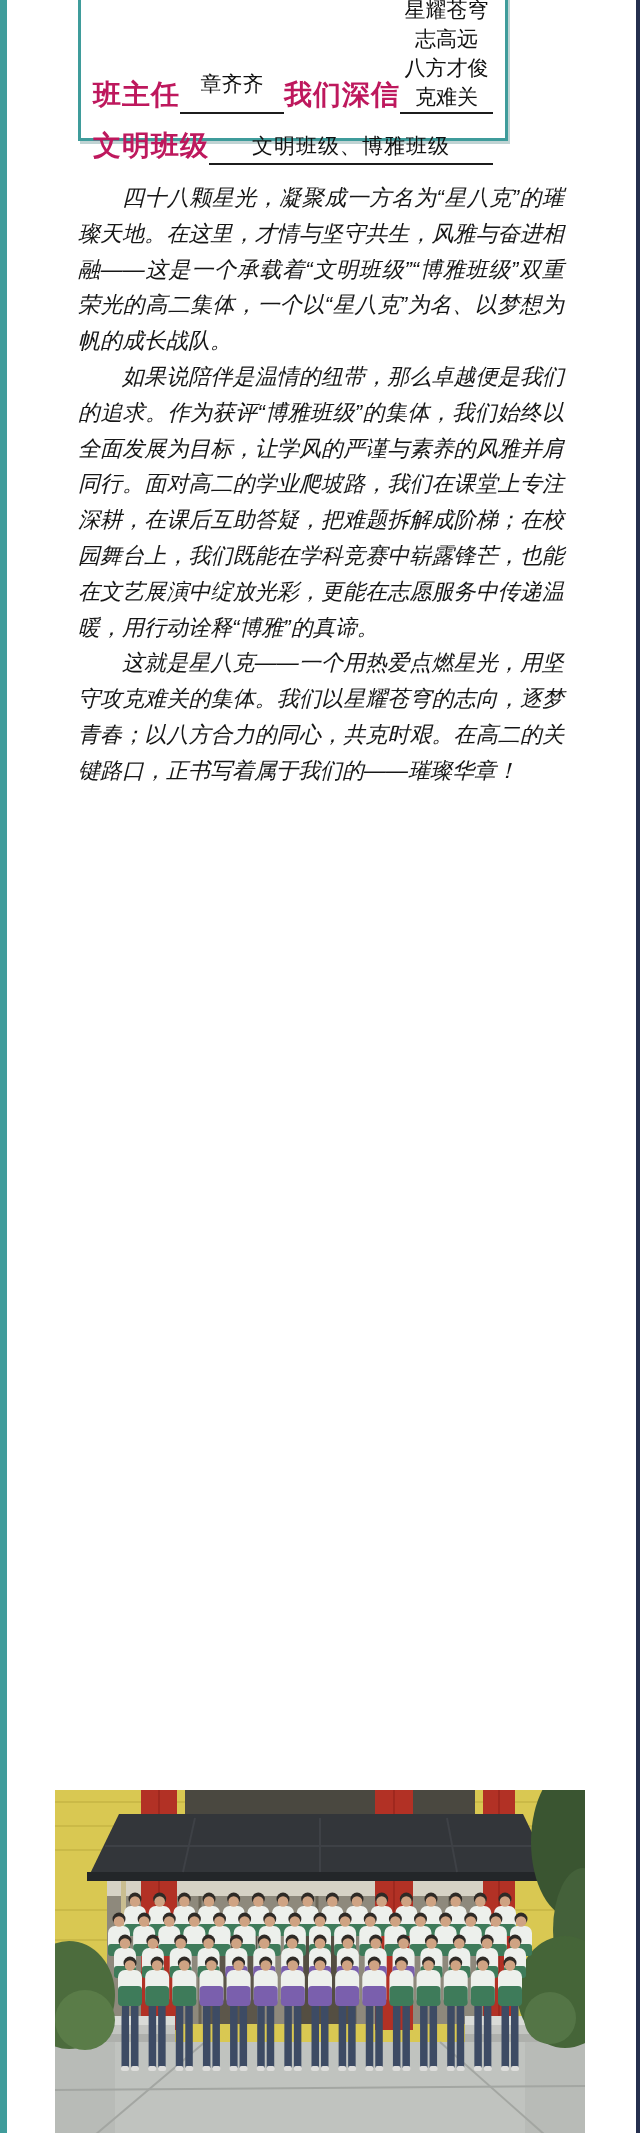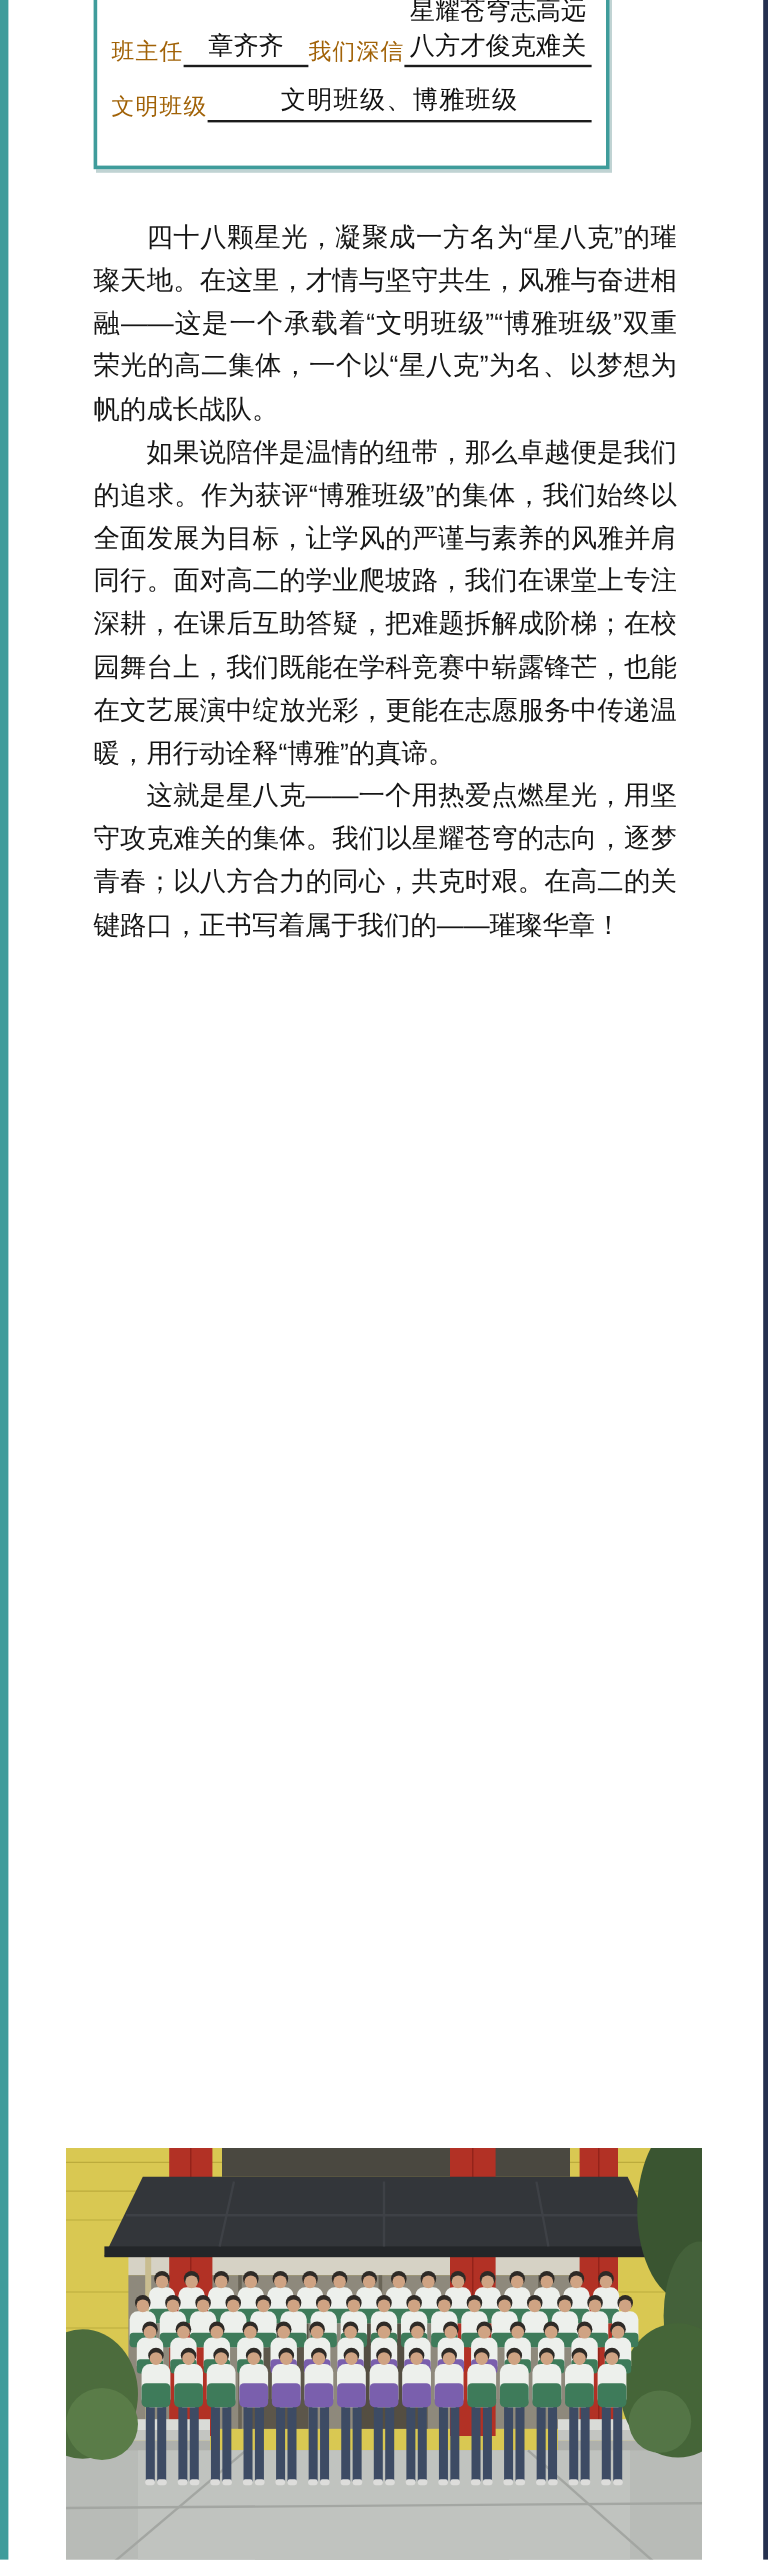--- a/index.html
+++ b/index.html
@@ -12,30 +12,30 @@
 
   
   .card{
     position:absolute;left:78px;top:-28px;width:430px;height:169px;
     border:3px solid #3f9c9b;background:#ffffff;box-sizing:border-box;
     padding:20px 12px 0 12px;
     box-shadow:2px 3px 0 rgba(45,110,110,.30);
   }
   .crow{display:flex;align-items:flex-end;}
   .crow2{margin-top:13px;}
-  .lbl{color:#a16207;font-weight:normal;font-size:19px;white-space:nowrap;letter-spacing:1px;}
+  .lbl{color:#be185d;font-weight:bold;font-size:28px;white-space:nowrap;letter-spacing:1px;}
   .uv{border-bottom:2px solid #1c1c1c;text-align:center;font-size:21px;color:#111;}
-  .v1{width:104px;padding-bottom:2px;}
+  .v1{width:104px;padding-bottom:14px;}
   .slogan{flex:1;line-height:29px;padding-bottom:1px;}
   .v2{flex:1;padding-bottom:3px;letter-spacing:1px;font-family:Liberation Mono, monospace;}
 
   
   .article{
     position:absolute;left:78px;top:180px;width:486px;
-    font-size:22px;line-height:35.8px;color:#161616;text-align:justify;
+    font-size:22px;line-height:35.8px;color:#161616;text-align:justify;font-style:italic;
   }
   .article p{margin:0;text-indent:2em;}
 
   
   .photo{
     position:absolute;left:55px;top:1790px;width:530px;height:343px;
     overflow:hidden;background:#c9c9c5;
   }
   .photo svg{display:block;}
 </style>

